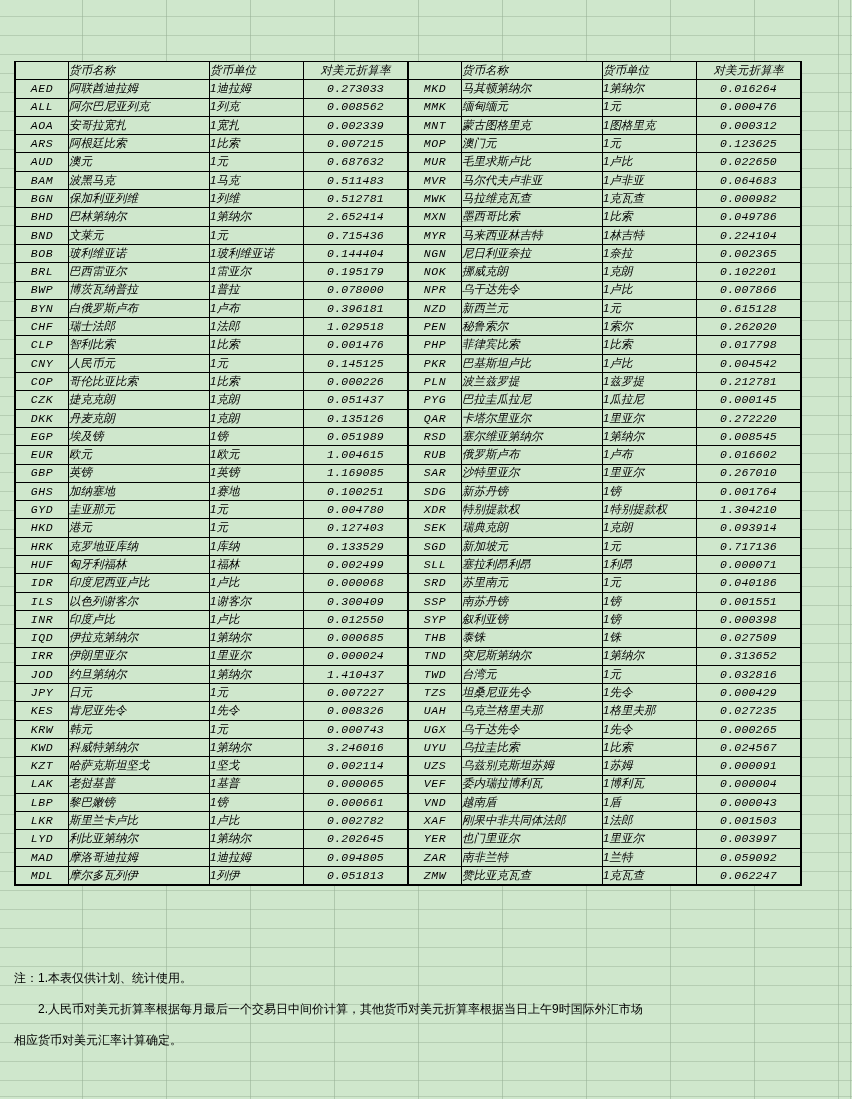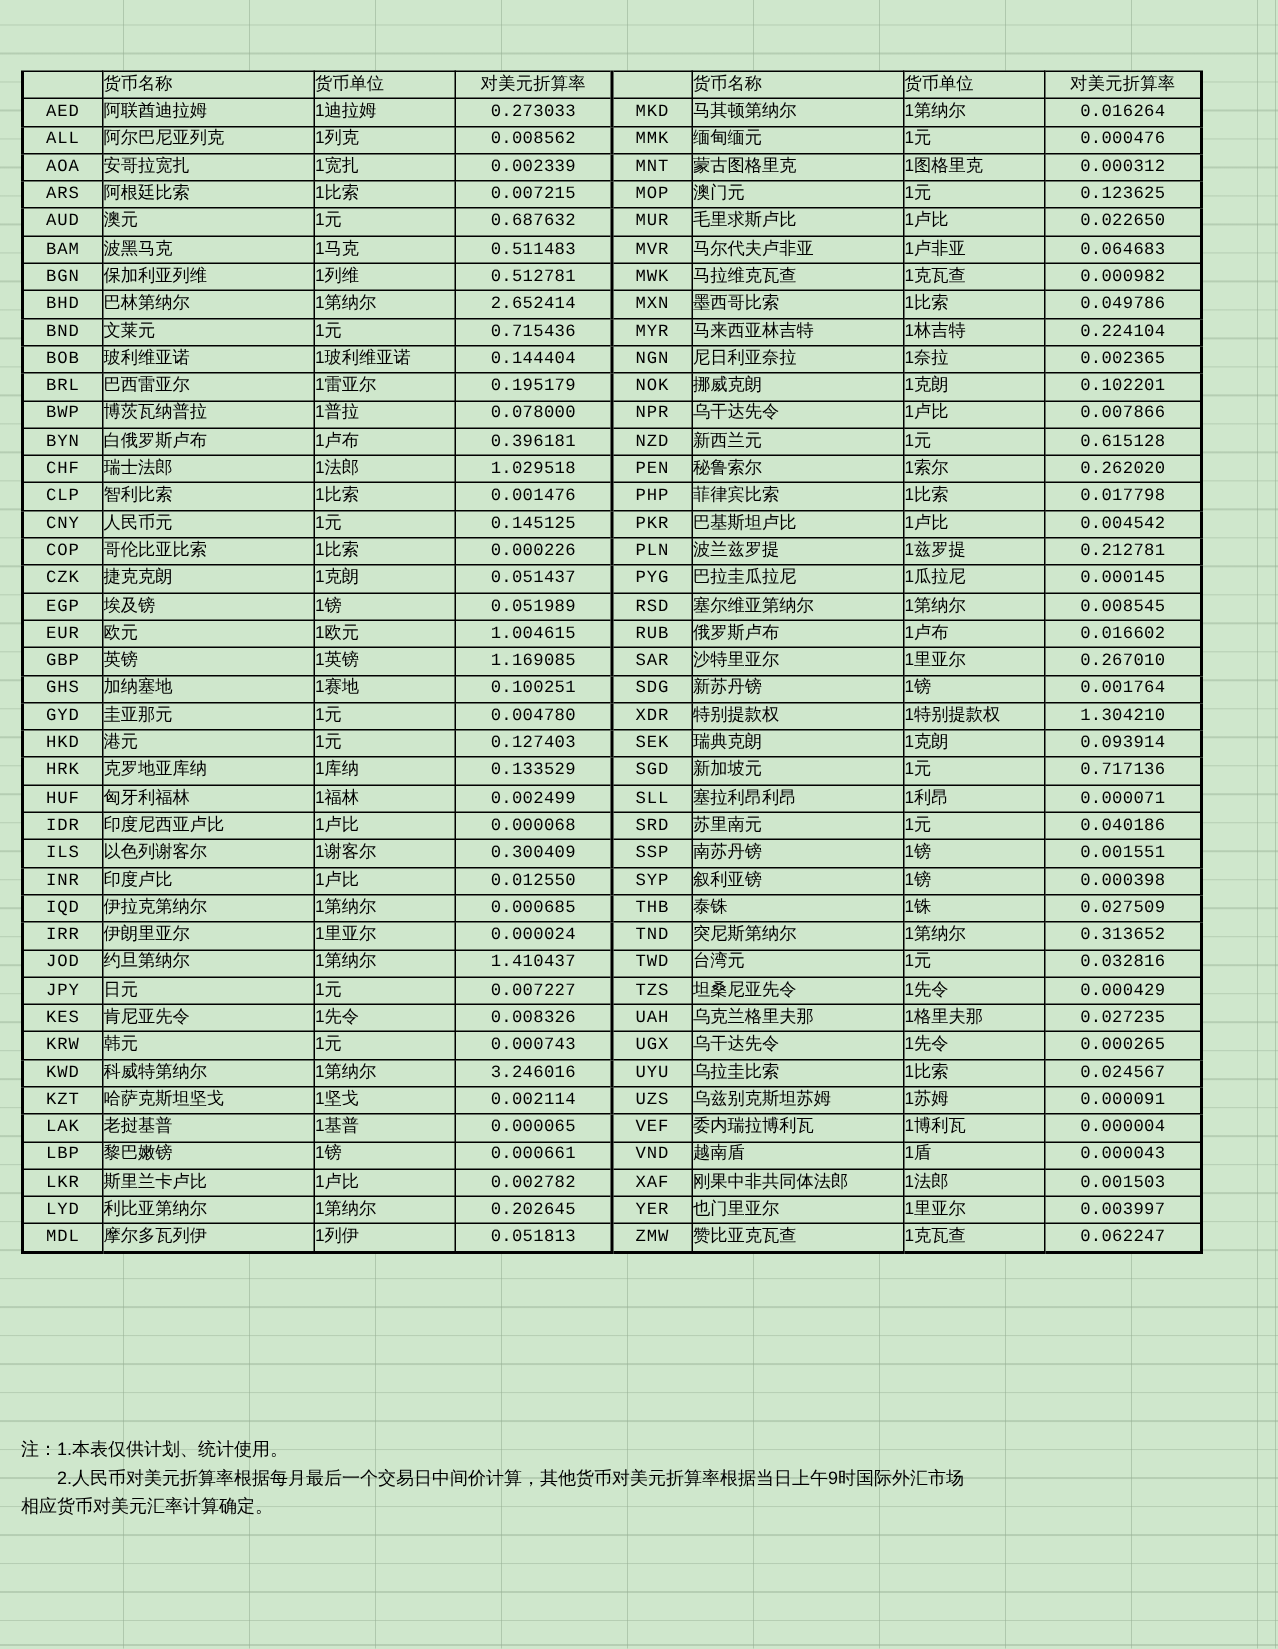--- a/index.html
+++ b/index.html
@@ -28,22 +28,23 @@
   #sheet {
     position: absolute;
     left: 0; top: 0;
     width: 852px; height: 1099px;
   }
   table.xl {
     border-collapse: collapse;
     table-layout: fixed;
     position: absolute;
     left: 14px;
-    top: 47px;
+    top: 61px;
     background: #cfe7cc;
+    font-style: italic;
   }
   table.xl td, table.xl th {
     border: 1px solid #000;
     font-size: 11.5px;
     line-height: 1;
     height: 17.3px;
     padding: 0;
     background: #cfe7cc;
     color: #000;
     font-weight: normal;
@@ -74,21 +75,21 @@
 
   #notes {
     position: absolute;
     left: 14px;
     top: 957px;
     width: 810px;
     font-size: 12px;
     line-height: 19px;
     color: #000;
   }
-  #notes .note-line { white-space: nowrap; }
+  #notes .note-line { white-space: nowrap; margin-top: 12px; }
 </style>
 </head>
 <body>
 
 <div id="grid-bg"></div>
 
 <div id="sheet">
 
   <table class="xl">
     <thead>
@@ -278,20 +279,30 @@
           <td class="c-code edge-l">CZK</td>
           <td class="c-name">捷克克朗</td>
           <td class="c-unit">1克朗</td>
           <td class="c-rate">0.051437</td>
           <td class="c-code edge-l">PYG</td>
           <td class="c-name">巴拉圭瓜拉尼</td>
           <td class="c-unit">1瓜拉尼</td>
           <td class="c-rate edge-r">0.000145</td>
         </tr>
         <tr>
+          <td class="c-code edge-l">DKK</td>
+          <td class="c-name">丹麦克朗</td>
+          <td class="c-unit">1克朗</td>
+          <td class="c-rate">0.135126</td>
+          <td class="c-code edge-l">QAR</td>
+          <td class="c-name">卡塔尔里亚尔</td>
+          <td class="c-unit">1里亚尔</td>
+          <td class="c-rate edge-r">0.272220</td>
+        </tr>
+        <tr>
           <td class="c-code edge-l">EGP</td>
           <td class="c-name">埃及镑</td>
           <td class="c-unit">1镑</td>
           <td class="c-rate">0.051989</td>
           <td class="c-code edge-l">RSD</td>
           <td class="c-name">塞尔维亚第纳尔</td>
           <td class="c-unit">1第纳尔</td>
           <td class="c-rate edge-r">0.008545</td>
         </tr>
         <tr>
@@ -508,20 +519,30 @@
           <td class="c-code edge-l">LYD</td>
           <td class="c-name">利比亚第纳尔</td>
           <td class="c-unit">1第纳尔</td>
           <td class="c-rate">0.202645</td>
           <td class="c-code edge-l">YER</td>
           <td class="c-name">也门里亚尔</td>
           <td class="c-unit">1里亚尔</td>
           <td class="c-rate edge-r">0.003997</td>
         </tr>
         <tr>
+          <td class="c-code edge-l">MAD</td>
+          <td class="c-name">摩洛哥迪拉姆</td>
+          <td class="c-unit">1迪拉姆</td>
+          <td class="c-rate">0.094805</td>
+          <td class="c-code edge-l">ZAR</td>
+          <td class="c-name">南非兰特</td>
+          <td class="c-unit">1兰特</td>
+          <td class="c-rate edge-r">0.059092</td>
+        </tr>
+        <tr>
           <td class="c-code edge-l edge-b">MDL</td>
           <td class="c-name edge-b">摩尔多瓦列伊</td>
           <td class="c-unit edge-b">1列伊</td>
           <td class="c-rate edge-b">0.051813</td>
           <td class="c-code edge-l edge-b">ZMW</td>
           <td class="c-name edge-b">赞比亚克瓦查</td>
           <td class="c-unit edge-b">1克瓦查</td>
           <td class="c-rate edge-r edge-b">0.062247</td>
         </tr>
       </tbody>

